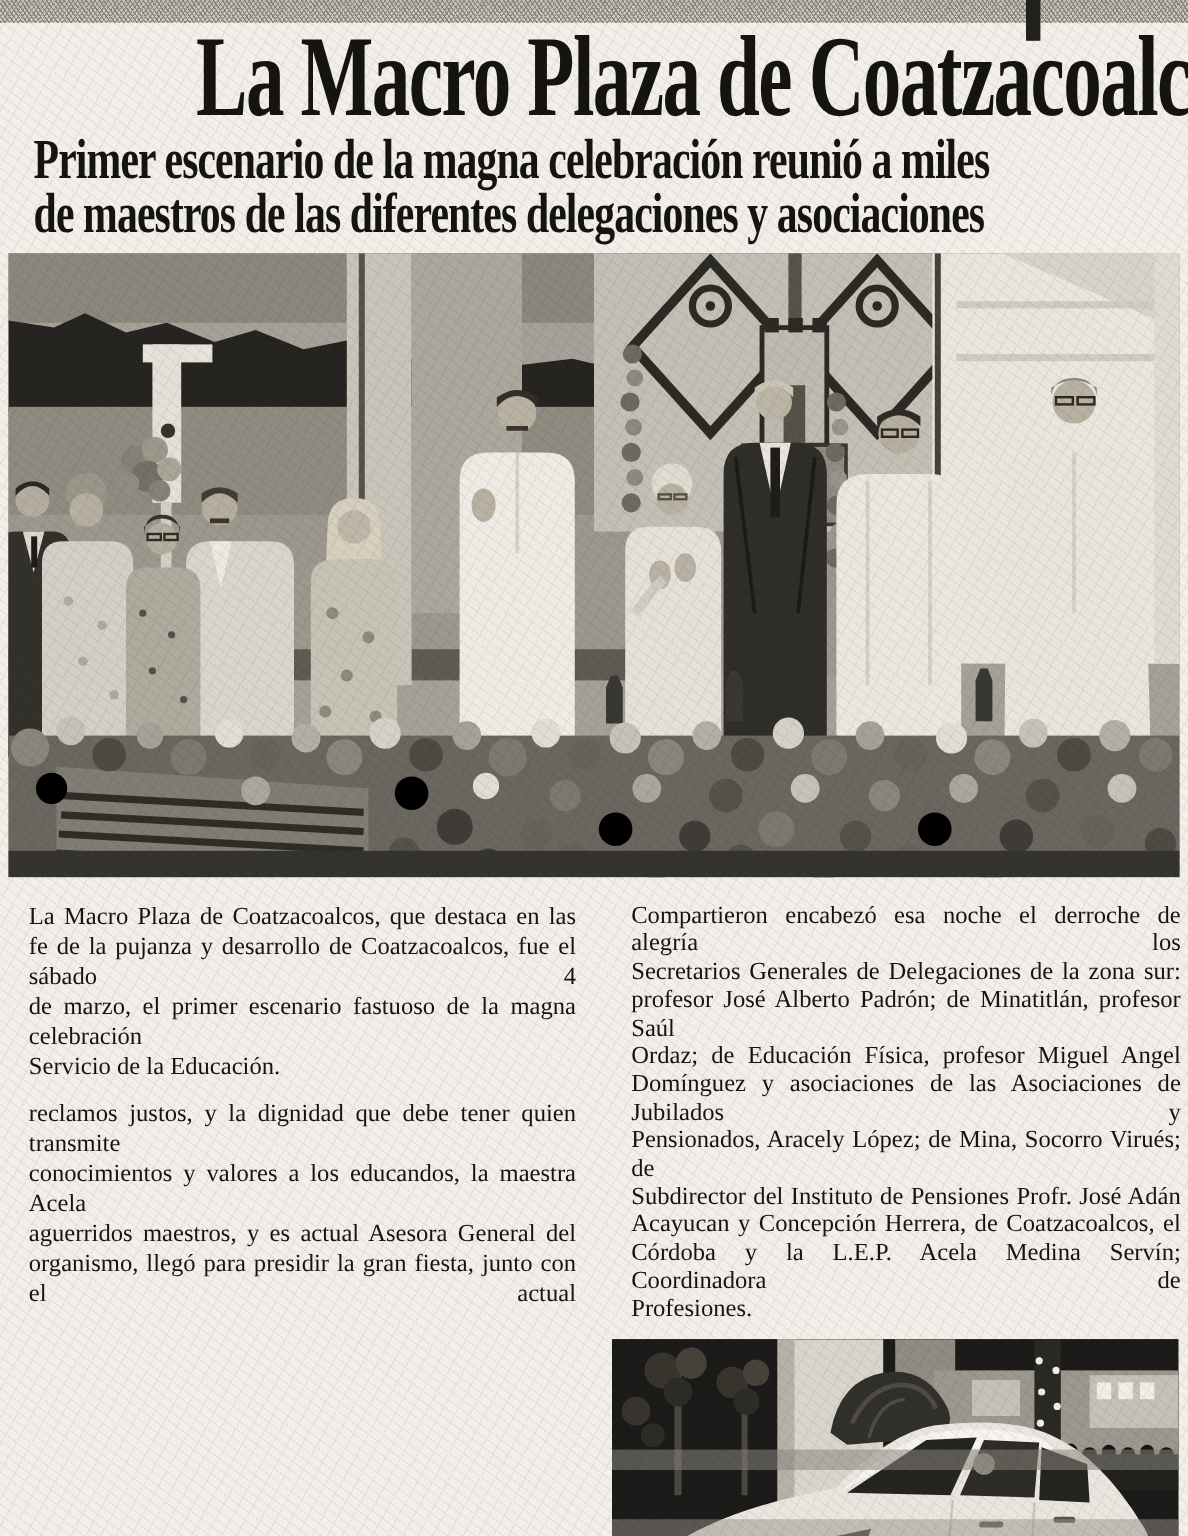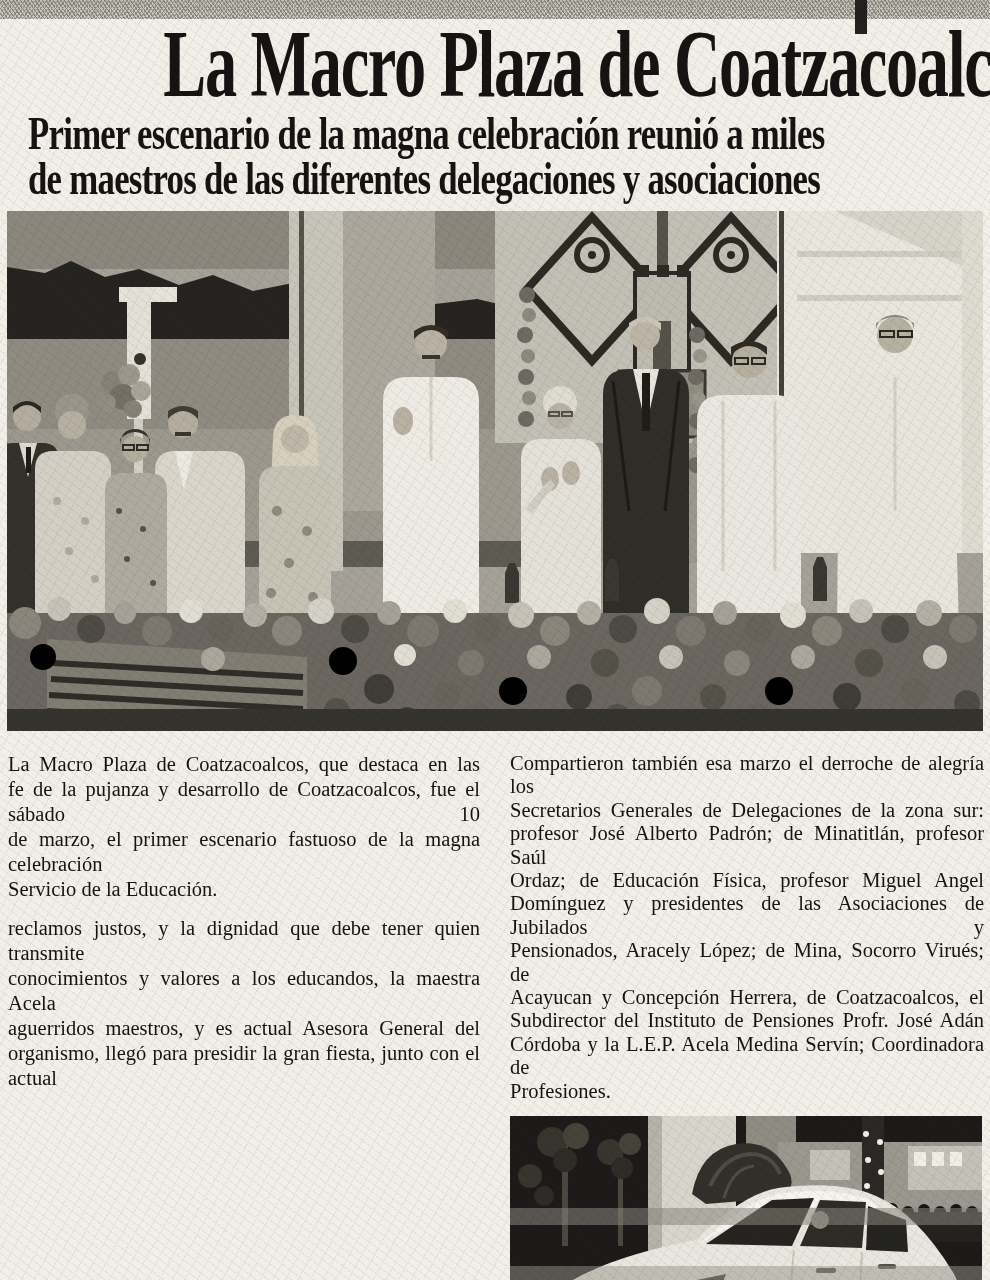--- a/index.html
+++ b/index.html
@@ -33,21 +33,21 @@
     transform:scaleX(0.74);transform-origin:0 50%;
   }
   
   .photo-main{margin:10px 7px 0 7px;width:976px;height:520px;background:#a8a49b;}
   .photo-main svg,.photo-car svg{display:block;width:100%;height:100%;}
   
   .columns{display:flex;margin:21px 6px 0 8px;gap:30px;}
   .col{font-size:20.5px;text-align:justify;}
   .col-left{width:472px;line-height:25.1px;}
   .col-right{width:474px;line-height:23.4px;}
-  .para{margin:0 0 13px 0;}
+  .para{margin:0 0 13px 16px;}
   .para:last-child{margin-bottom:0;}
   .tline{text-align:justify;text-align-last:justify;}
   .tline-last{text-align-last:left;}
   .photo-car{margin-top:9px;width:472px;height:285px;background:#1c1b19;}
   
   .speckle{position:absolute;inset:0;pointer-events:none;opacity:.05;
     background:repeating-linear-gradient(37deg,#000 0 1px,transparent 1px 7px),
                repeating-linear-gradient(-61deg,#000 0 1px,transparent 1px 11px);}
 </style>
 </head>
@@ -322,43 +322,43 @@
           <circle cx="820" cy="512" r="12" fill="#55524a"></circle>
       </g>
       <rect x="0" y="498" width="976" height="22" fill="#35332e"></rect>
     </svg>
   </div>
 
   <div class="columns">
     <div class="col col-left">
       <div class="para">
           <div class="tline">La Macro Plaza de Coatzacoalcos, que destaca en las</div>
-          <div class="tline">fe de la pujanza y desarrollo de Coatzacoalcos, fue el sábado 10</div>
+          <div class="tline">fe de la pujanza y desarrollo de Coatzacoalcos, fue el sábado 4</div>
           <div class="tline">de marzo, el primer escenario fastuoso de la magna celebración</div>
           <div class="tline tline-last">Servicio de la Educación.</div>
         </div>
       <div class="para">
           <div class="tline">reclamos justos, y la dignidad que debe tener quien transmite</div>
           <div class="tline">conocimientos y valores a los educandos, la maestra Acela</div>
           <div class="tline">aguerridos maestros, y es actual Asesora General del</div>
           <div class="tline">organismo, llegó para presidir la gran fiesta, junto con el actual</div>
         </div>
 
     </div>
 
     <div class="col col-right">
       <div class="para">
-          <div class="tline">Compartieron también esa marzo el derroche de alegría los</div>
+          <div class="tline">Compartieron encabezó esa noche el derroche de alegría los</div>
           <div class="tline">Secretarios Generales de Delegaciones de la zona sur:</div>
           <div class="tline">profesor José Alberto Padrón; de Minatitlán, profesor Saúl</div>
           <div class="tline">Ordaz; de Educación Física, profesor Miguel Angel</div>
-          <div class="tline">Domínguez y presidentes de las Asociaciones de Jubilados y</div>
+          <div class="tline">Domínguez y asociaciones de las Asociaciones de Jubilados y</div>
           <div class="tline">Pensionados, Aracely López; de Mina, Socorro Virués; de</div>
+          <div class="tline">Subdirector del Instituto de Pensiones Profr. José Adán</div>
           <div class="tline">Acayucan y Concepción Herrera, de Coatzacoalcos, el</div>
-          <div class="tline">Subdirector del Instituto de Pensiones Profr. José Adán</div>
           <div class="tline">Córdoba y la L.E.P. Acela Medina Servín; Coordinadora de</div>
           <div class="tline tline-last">Profesiones.</div>
         </div>
 
       <div class="photo-car">
         <svg viewBox="0 0 472 285" preserveAspectRatio="none">
           <rect x="0" y="0" width="472" height="285" fill="#1c1b19"></rect>
 
           <rect x="138" y="0" width="88" height="200" fill="#d8d5cc"></rect>
           <rect x="138" y="0" width="14" height="200" fill="#b5b2a9"></rect>

